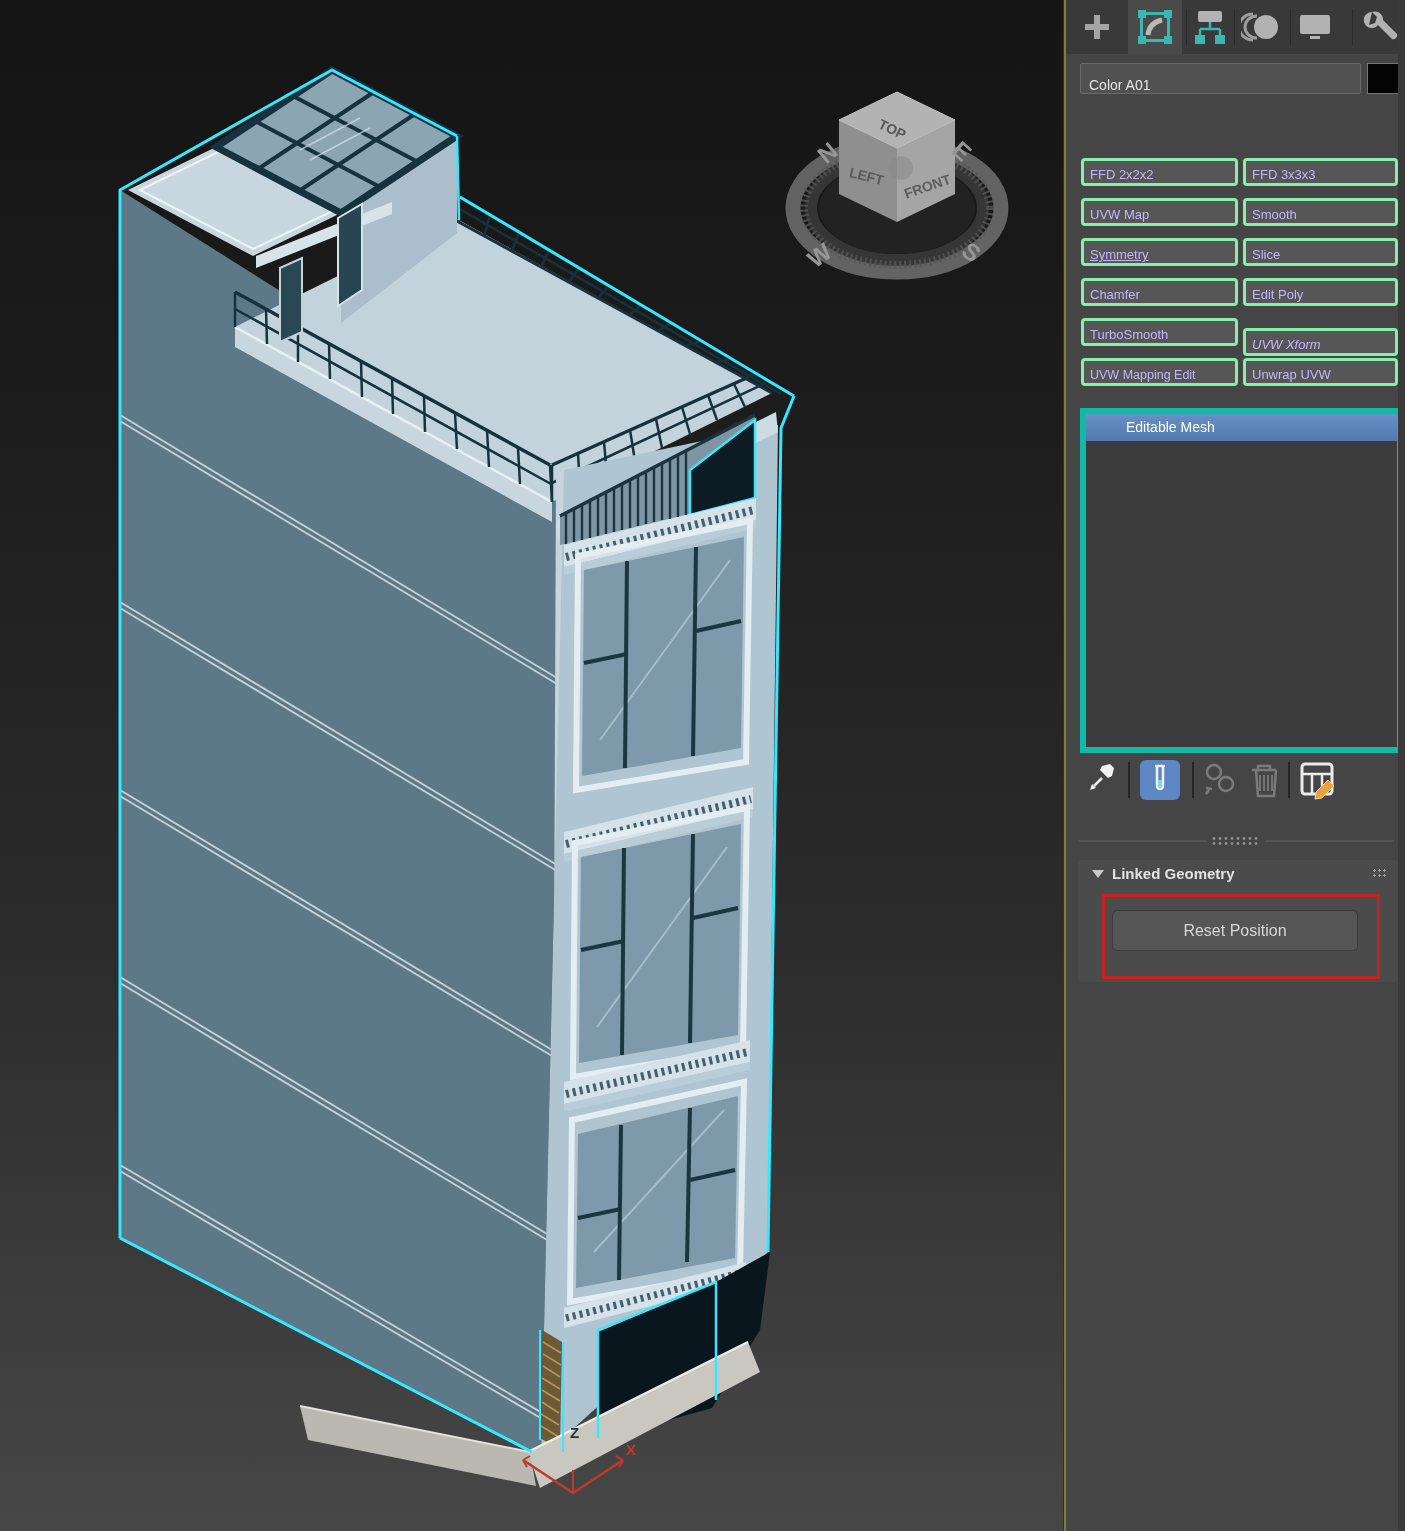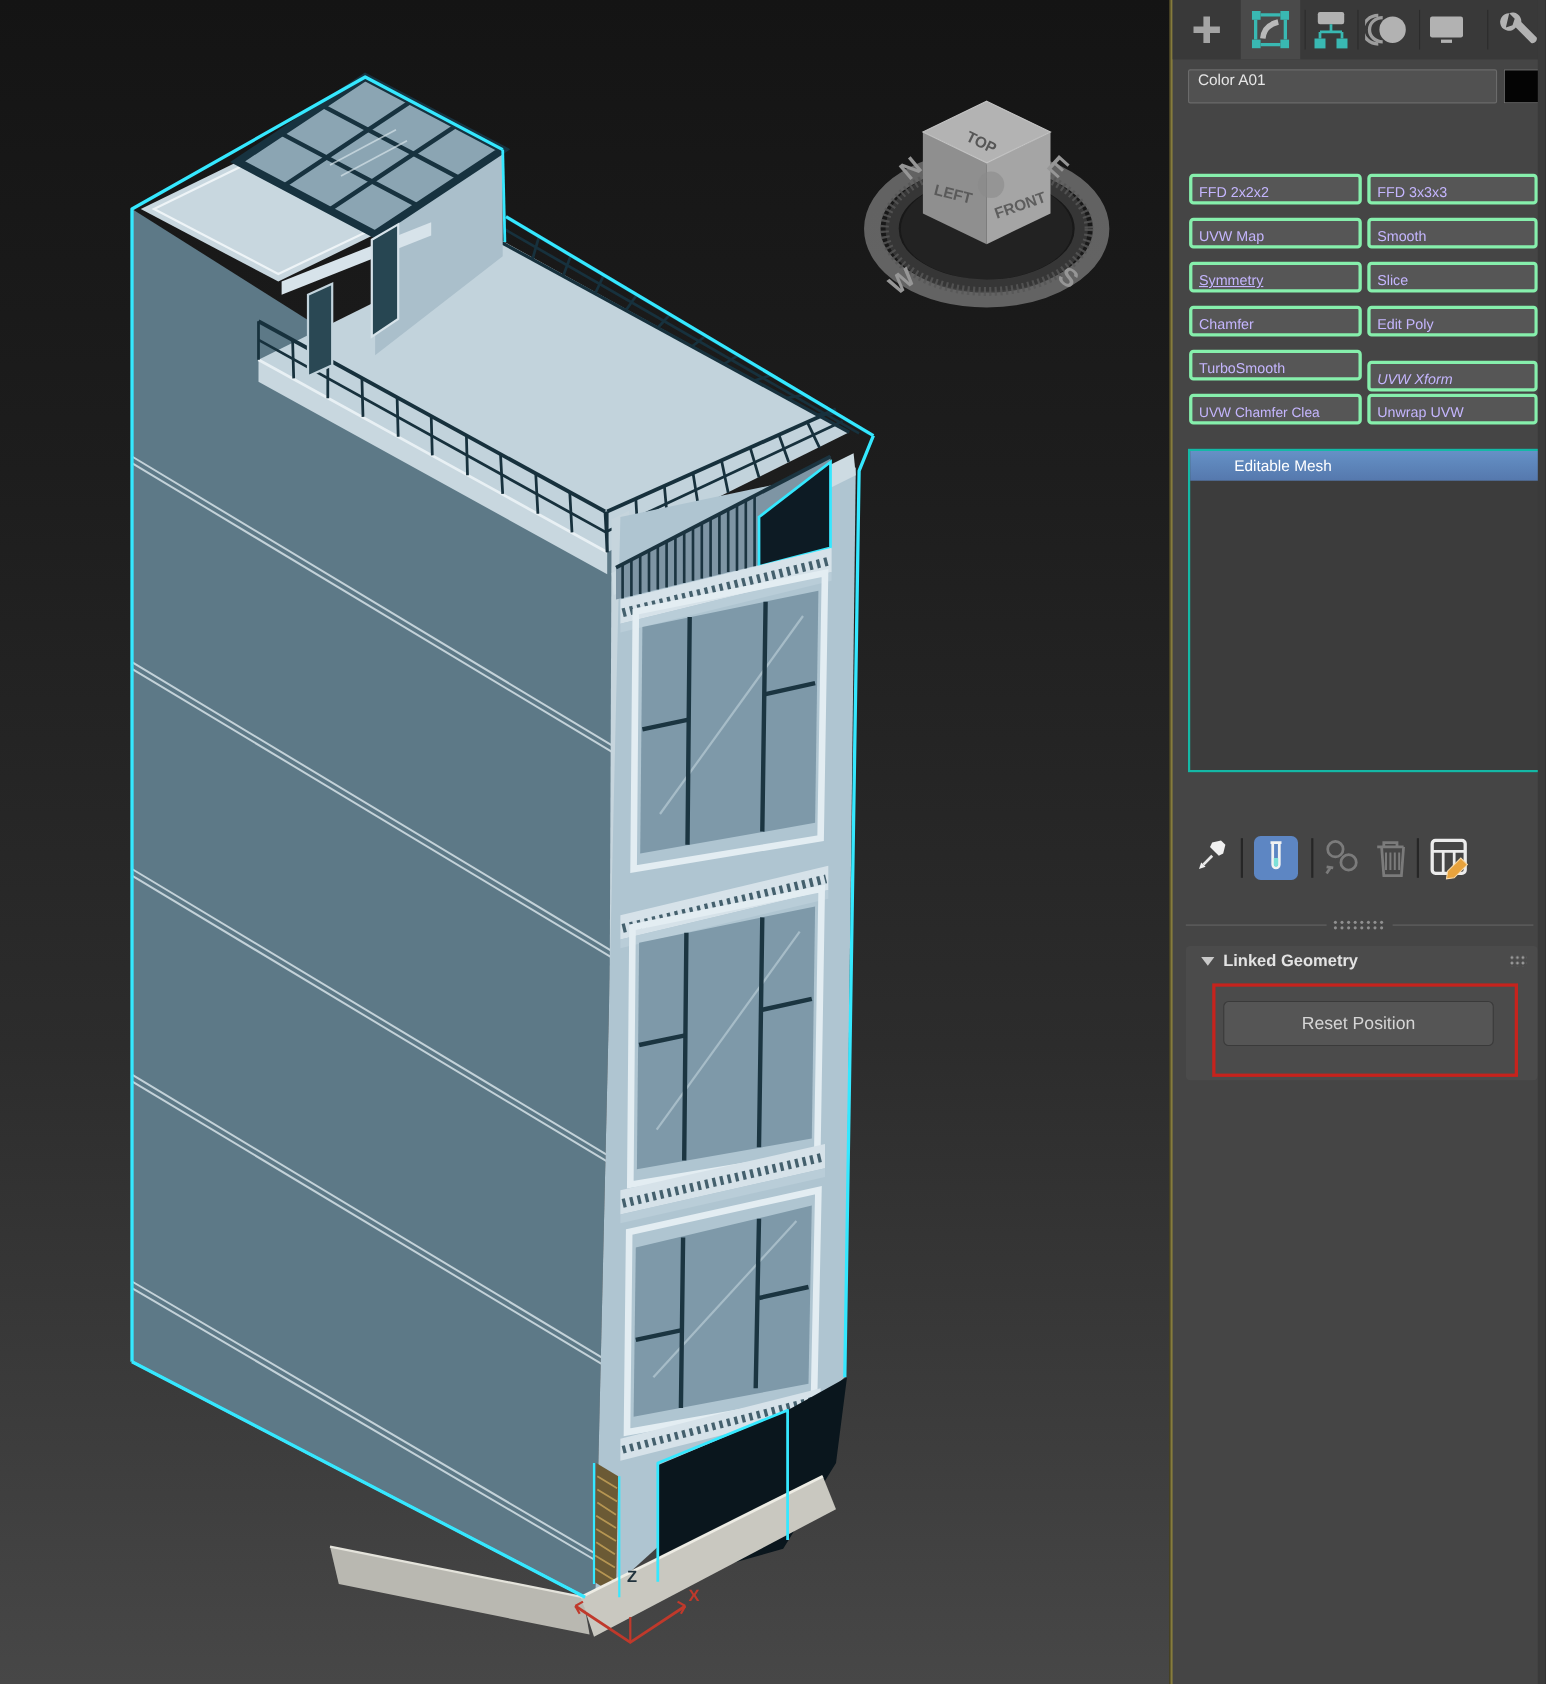--- a/index.html
+++ b/index.html
@@ -12,27 +12,27 @@
   
   #splitter{position:absolute;left:1063px;top:0;width:3px;height:1531px;
     background:#867c3c;border-left:1px solid #34301a;}
   
   #panel{position:absolute;left:1066px;top:0;width:339px;height:1531px;background:#454545;}
   #panel-toolbar{position:absolute;left:0;top:0;width:339px;height:54px;background:#393939;}
   .tab{position:absolute;top:0;height:54px;display:flex;align-items:center;justify-content:center;}
   .tab.active{background:#4a4a4a;border-radius:0 0 0 0;}
   .tbsep{position:absolute;top:9px;width:1px;height:36px;background:#2b2b2b;}
   .field{position:absolute;background:#515151;border:1px solid #6b6b6b;border-radius:2px;
-    color:#e6e6e6;font-size:14px;display:flex;align-items:flex-start;padding:0 8px;box-sizing:border-box;}
+    color:#e6e6e6;font-size:14px;display:flex;align-items:flex-end;padding:0 8px;box-sizing:border-box;}
   #color-swatch{position:absolute;left:301px;top:63px;width:33px;height:31px;background:#040404;border:1px solid #747474;box-sizing:border-box;}
   .mod-btn{position:absolute;width:157px;height:28px;background:#565656;border:3px solid #86efac;
     border-radius:4px;color:#c4b5fd;font-size:13px;text-align:left;line-height:26px;
     overflow:hidden;white-space:nowrap;box-sizing:border-box;}
-  #stack-box{position:absolute;left:14px;top:408px;width:323px;height:294px;background:#3c3c3c;
-    border:2px solid #14b8a6;box-sizing:border-box;}
+  #stack-box{position:absolute;left:14px;top:408px;width:323px;height:345px;background:#3c3c3c;
+    border:6px solid #14b8a6;box-sizing:border-box;}
   #stack-sel{height:27px;background:linear-gradient(180deg,#6591c6,#5578ad);color:#fff;
     font-size:14px;line-height:27px;padding-left:40px;border-bottom:1px solid #2e4songs0;}
   #grip{position:absolute;left:0;top:836px;width:339px;height:10px;}
   #rollout{position:absolute;left:12px;top:860px;width:320px;height:122px;background:#4b4b4b;border-radius:4px;}
   #rollout-header{position:absolute;left:0;top:0;width:100%;height:28px;}
   #rollout-title{position:absolute;left:34px;top:5px;font-size:15px;font-weight:bold;color:#e3e3e3;}
   #rollout-arrow{position:absolute;left:14px;top:10px;width:0;height:0;
     border-left:6px solid transparent;border-right:6px solid transparent;border-top:8px solid #c9c9c9;}
   #rollout-grip{position:absolute;right:10px;top:8px;width:16px;height:11px;
     background:radial-gradient(circle 1.4px,#9a9a9a 1.2px,transparent 1.4px);
@@ -309,21 +309,21 @@
     <button class="mod-btn" style="left:15px;top:158px;">FFD 2x2x2</button>
     <button class="mod-btn" style="left:177px;top:158px;width:155px;">FFD 3x3x3</button>
     <button class="mod-btn" style="left:15px;top:198px;">UVW Map</button>
     <button class="mod-btn" style="left:177px;top:198px;width:155px;">Smooth</button>
     <button class="mod-btn" style="left:15px;top:238px;text-decoration:underline;">Symmetry</button>
     <button class="mod-btn" style="left:177px;top:238px;width:155px;">Slice</button>
     <button class="mod-btn" style="left:15px;top:278px;">Chamfer</button>
     <button class="mod-btn" style="left:177px;top:278px;width:155px;">Edit Poly</button>
     <button class="mod-btn" style="left:15px;top:318px;">TurboSmooth</button>
     <button class="mod-btn" style="left:177px;top:328px;width:155px;font-style:italic;">UVW Xform</button>
-    <button class="mod-btn" style="left:15px;top:358px;font-size:12.5px;">UVW Chamfer Clea</button>
+    <button class="mod-btn" style="left:15px;top:358px;font-size:12.5px;">UVW Mapping Edit</button>
     <button class="mod-btn" style="left:177px;top:358px;width:155px;">Unwrap UVW</button>
 
     <div id="stack-box">
       <div id="stack-sel" style="background:linear-gradient(180deg,#6591c6,#5578ad);height:27px;color:#fff;font-size:14px;line-height:27px;padding-left:40px;">
         <span>Editable Mesh</span>
       </div>
     </div>
 
     <svg style="position:absolute;left:14px;top:758px;" width="300" height="46">
 

